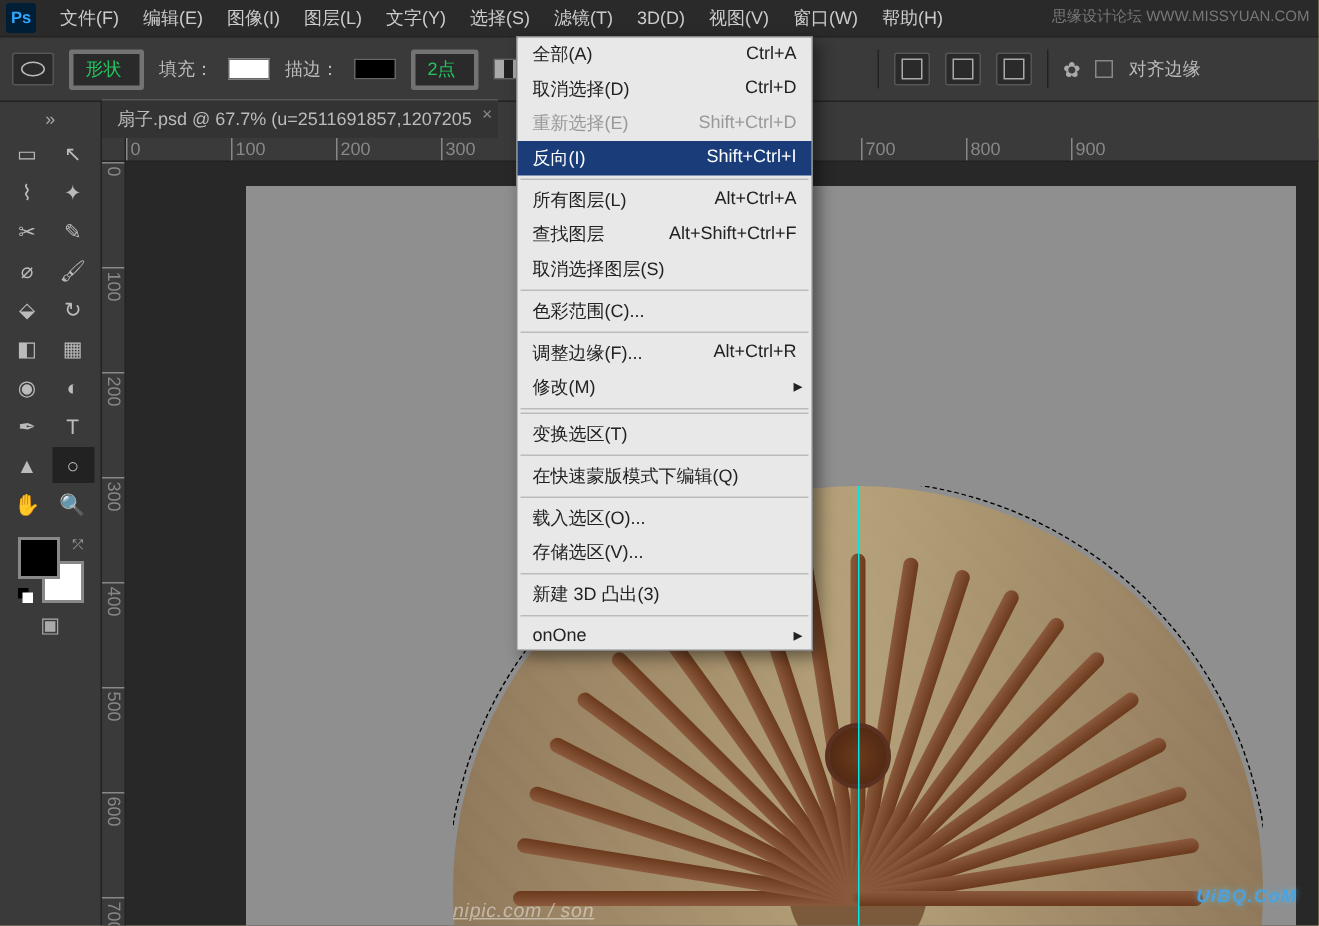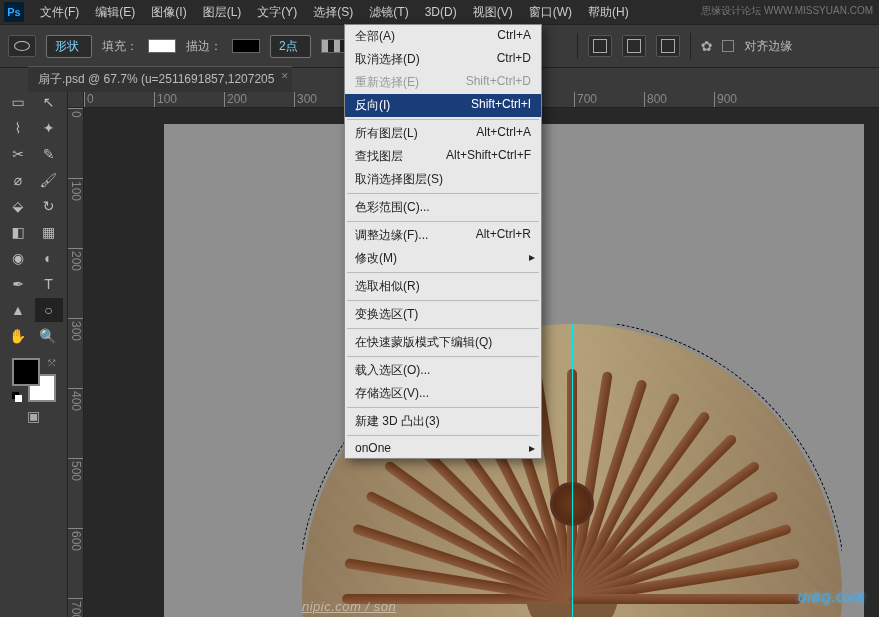--- a/index.html
+++ b/index.html
@@ -4,26 +4,26 @@
 <style>
 * { margin: 0; padding: 0; box-sizing: border-box; font-family: "Microsoft YaHei", sans-serif; font-size: 12px; }
 body { background: #333; width: 879px; height: 617px; overflow: hidden; position: relative; }
 .menubar { background: #2a2a2a; height: 24px; display: flex; align-items: center; padding: 0 4px; color: #ccc; text-align: center; }
 .ps-logo { width: 20px; height: 20px; background: #001e36; color: #31a8ff; display: flex; align-items: center; justify-content: center; font-weight: bold; font-size: 11px; border-radius: 2px; margin-right: 8px; }
 .menu-item { padding: 2px 8px; cursor: pointer; }
 .watermark1 { position: absolute; right: 6px; top: 4px; color: #777; font-size: 10px; }
 .optbar { background: #3a3a3a; height: 44px; display: flex; align-items: center; padding: 0 8px; gap: 10px; color: #bbb; border-top: 1px solid #222; border-bottom: 1px solid #222; }
 .tool-icon { width: 28px; height: 22px; background: #2a2a2a; border: 1px solid #555; border-radius: 2px; display: inline-flex; align-items: center; justify-content: center; }
 .ellipse-icon { width: 16px; height: 10px; border: 1px solid #bbb; border-radius: 50%; }
-.dropdown-btn { background: #2a2a2a; border: 1px solid #737373; padding: 2px 12px 2px 8px; color: #7dd3fc; position: relative; border-radius: 2px; }
+.dropdown-btn { background: #2a2a2a; border: 3px solid #737373; padding: 2px 12px 2px 8px; color: #22c55e; position: relative; border-radius: 2px; }
 .swatch { width: 28px; height: 14px; display: inline-block; border: 1px solid #666; vertical-align: middle; }
 .opt-sep { width: 1px; height: 26px; background: #222; }
 .checkbox { width: 12px; height: 12px; border: 1px solid #888; display: inline-block; vertical-align: middle; }
 .gear { color: #aaa; font-size: 14px; }
-.tabbar { background: #3a3a3a; height: 24px; display: flex; align-items: flex-end; padding-left: 28px; color: #bbb; }
+.tabbar { background: #3a3a3a; height: 24px; display: flex; align-items: flex-end; padding-left: 68px; color: #bbb; }
 .tab { background: #333; padding: 4px 18px 4px 10px; border-top: 1px solid #555; font-size: 11px; position: relative; }
 .tab .close { position: absolute; right: 4px; top: 4px; color: #888; font-size: 9px; }
 .workspace { position: absolute; left: 68px; top: 92px; right: 0; bottom: 0; background: #282828; }
 .ruler-h { position: absolute; left: 16px; top: 0; right: 0; height: 16px; background: #3a3a3a; color: #888; font-size: 9px; display: flex; overflow: hidden; border-bottom: 1px solid #222; }
 .ruler-h span { width: 70px; flex: 0 0 70px; border-left: 1px solid #888; height: 100%; padding-left: 2px; position: relative; }
 .ruler-v { position: absolute; left: 0; top: 16px; width: 16px; bottom: 0; background: #3a3a3a; color: #888; font-size: 9px; overflow: hidden; border-right: 1px solid #222; }
 .ruler-v span { display: block; height: 70px; border-top: 1px solid #888; width: 100%; writing-mode: vertical-rl; padding-top: 2px; }
 .ruler-corner { position: absolute; left: 0; top: 0; width: 16px; height: 16px; background: #3a3a3a; border-right: 1px solid #222; border-bottom: 1px solid #222; }
 .canvas { position: absolute; left: 96px; top: 32px; width: 700px; height: 520px; background: #8f8f8f; }
 .fan-wrap { position: absolute; left: 138px; top: 200px; width: 540px; height: 360px; overflow: hidden; }
@@ -238,23 +238,20 @@
     </div>
     <div class="dd-sep"></div>
     <div class="dd-item">
       <span>调整边缘(F)...</span>
       <span>Alt+Ctrl+R</span>
     </div>
     <div class="dd-item">
       <span class="sub">修改(M)</span>
     </div>
     <div class="dd-sep"></div>
-    <div class="dd-item">
-      <span>选取相似(R)</span>
-    </div>
     <div class="dd-sep"></div>
     <div class="dd-item">
       <span>变换选区(T)</span>
     </div>
     <div class="dd-sep"></div>
     <div class="dd-item">
       <span>在快速蒙版模式下编辑(Q)</span>
     </div>
     <div class="dd-sep"></div>
     <div class="dd-item">

